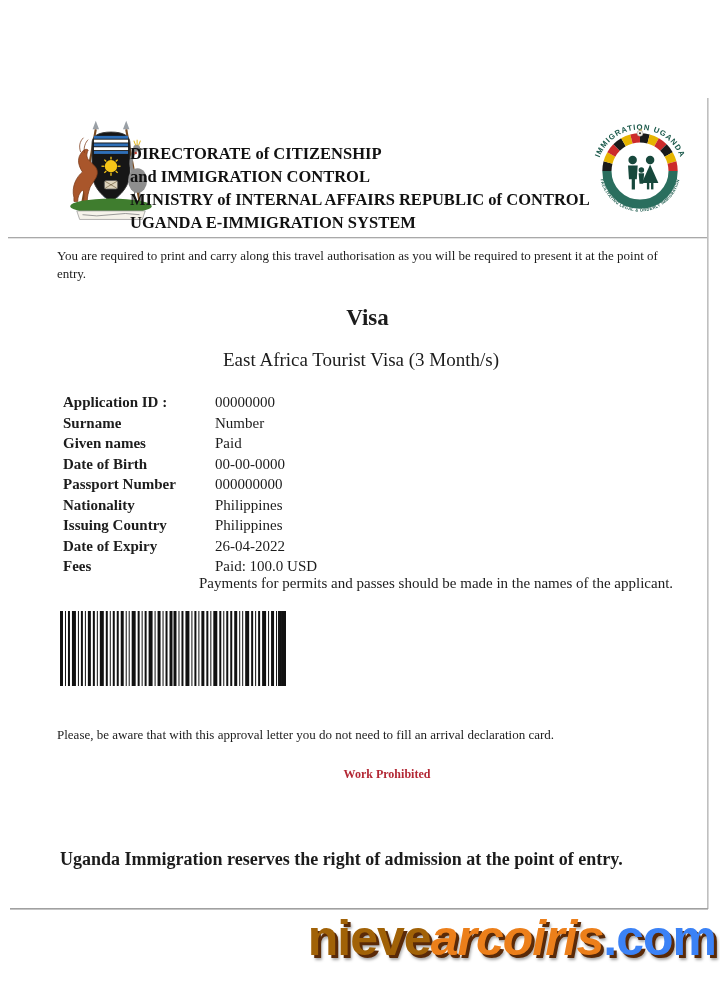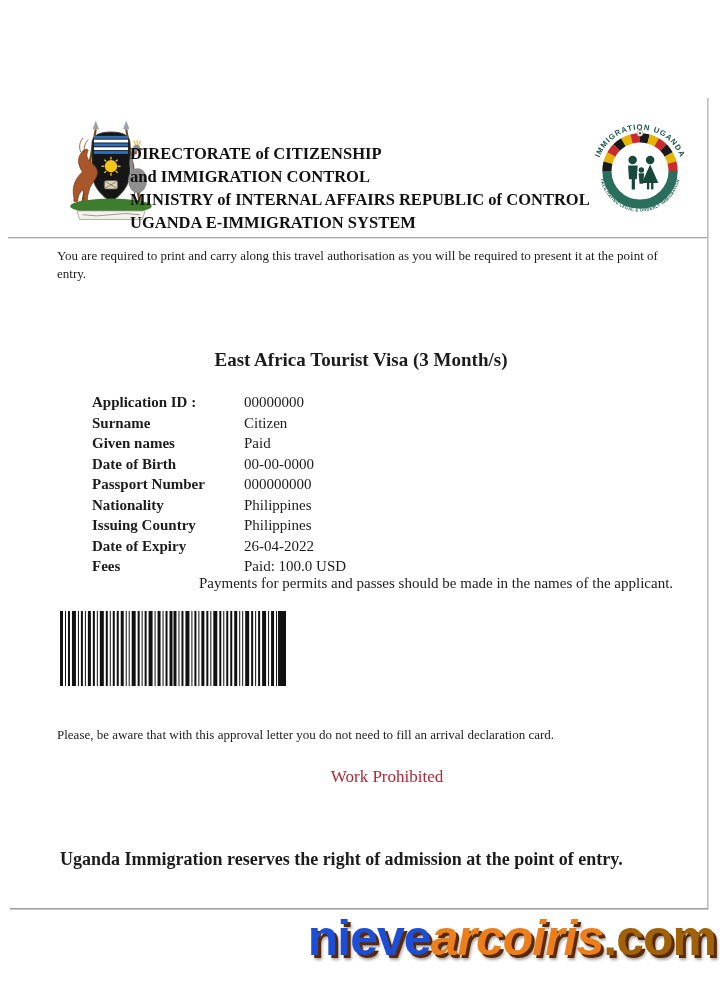--- a/index.html
+++ b/index.html
@@ -5,41 +5,41 @@
   html,body{margin:0;padding:0;background:#ffffff;}
   .page{position:relative;width:720px;height:1000px;background:#ffffff;overflow:hidden;
         font-family:"Liberation Serif",serif;color:#1c1c1c;}
   .abs{position:absolute;}
   
   .hdr-text{left:130px;top:142px;width:470px;font-weight:bold;
             font-size:16.5px;line-height:23px;white-space:nowrap;color:#111;}
   .rule{left:8px;top:237px;width:700px;height:1px;background:#a9a9a9;box-shadow:0 1px 0 #e3e3e3;}
   .intro{left:57px;top:247px;width:628px;font-size:13px;line-height:18px;}
   .title{left:30px;top:305px;width:675px;text-align:center;font-weight:bold;font-size:23px;}
-  .subtitle{left:30px;top:349px;width:662px;text-align:center;font-weight:bold;font-size:19px;}
+  .subtitle{left:30px;top:349px;width:662px;text-align:center;font-weight:normal;font-size:19px;}
   
   .fields{left:63px;top:392px;width:600px;font-size:15px;}
-  .frow{display:flex;height:20.5px;line-height:20.5px;margin-left:29px;}
+  .frow{display:flex;height:20.5px;line-height:20.5px;}
   .flabel{width:152px;font-weight:bold;}
   .fvalue{flex:1;}
   .paynote{left:199px;top:575px;font-size:15px;}
   .note{left:57px;top:727px;width:628px;font-size:13px;}
-  .workstatus{left:57px;top:767px;width:660px;text-align:center;font-weight:normal;
-              font-size:17px;color:#b32734;}
+  .workstatus{left:57px;top:767px;width:660px;text-align:center;font-weight:bold;
+              font-size:12px;color:#b32734;}
   .footnote{left:60px;top:849px;width:620px;font-weight:bold;font-size:18px;}
   
   .edge-right{left:707px;top:98px;width:2px;height:811px;
               background:linear-gradient(to right,#b3b3b3,#e4e4e4);}
   .edge-bottom{left:10px;top:908px;width:698px;height:2px;
                background:linear-gradient(to bottom,#8f8f8f,#d6d6d6);}
   
   .watermark{right:4px;top:909px;font-family:"Liberation Sans",sans-serif;font-weight:bold;
              font-size:50px;letter-spacing:-1px;white-space:nowrap;
              text-shadow:3px 3px 0 #5a2a08,4px 5px 3px rgba(0,0,0,.35);}
-  .wm-yellow{color:#1d4ed8;} .wm-orange{color:#ec7f1a;font-style:italic;} .wm-purple{color:#a16207;}
+  .wm-yellow{color:#a16207;} .wm-orange{color:#ec7f1a;font-style:italic;} .wm-purple{color:#3b82f6;}
 </style>
 </head>
 <body>
 
 <div class="page">
 
   <svg class="abs" style="left:54px;top:117px;width:114px;height:108px" viewBox="0 0 120 112">
 
     <line x1="44" y1="12" x2="30" y2="88" stroke="#7a4a1f" stroke-width="2.2"></line>
     <line x1="76" y1="12" x2="90" y2="88" stroke="#7a4a1f" stroke-width="2.2"></line>
@@ -154,30 +154,31 @@
       <textPath href="#sealBotArc" startOffset="50%" text-anchor="middle">FACILITATING LEGAL &amp; ORDERLY IMMIGRATION</textPath>
     </text>
   </svg>
 
   <div class="abs rule"></div>
   <div class="abs edge-right"></div>
   <div class="abs edge-bottom"></div>
 
   <div class="abs intro">You are required to print and carry along this travel authorisation as you will be required to present it at the point of entry.</div>
 
+  <div class="abs title">Visa</div>
   <div class="abs subtitle">East Africa Tourist Visa (3 Month/s)</div>
 
   <div class="abs fields">
     <div class="frow">
       <div class="flabel">Application ID :</div>
       <div class="fvalue">00000000</div>
     </div>
     <div class="frow">
       <div class="flabel">Surname</div>
-      <div class="fvalue">Citizen</div>
+      <div class="fvalue">Number</div>
     </div>
     <div class="frow">
       <div class="flabel">Given names</div>
       <div class="fvalue">Paid</div>
     </div>
     <div class="frow">
       <div class="flabel">Date of Birth</div>
       <div class="fvalue">00-00-0000</div>
     </div>
     <div class="frow">

